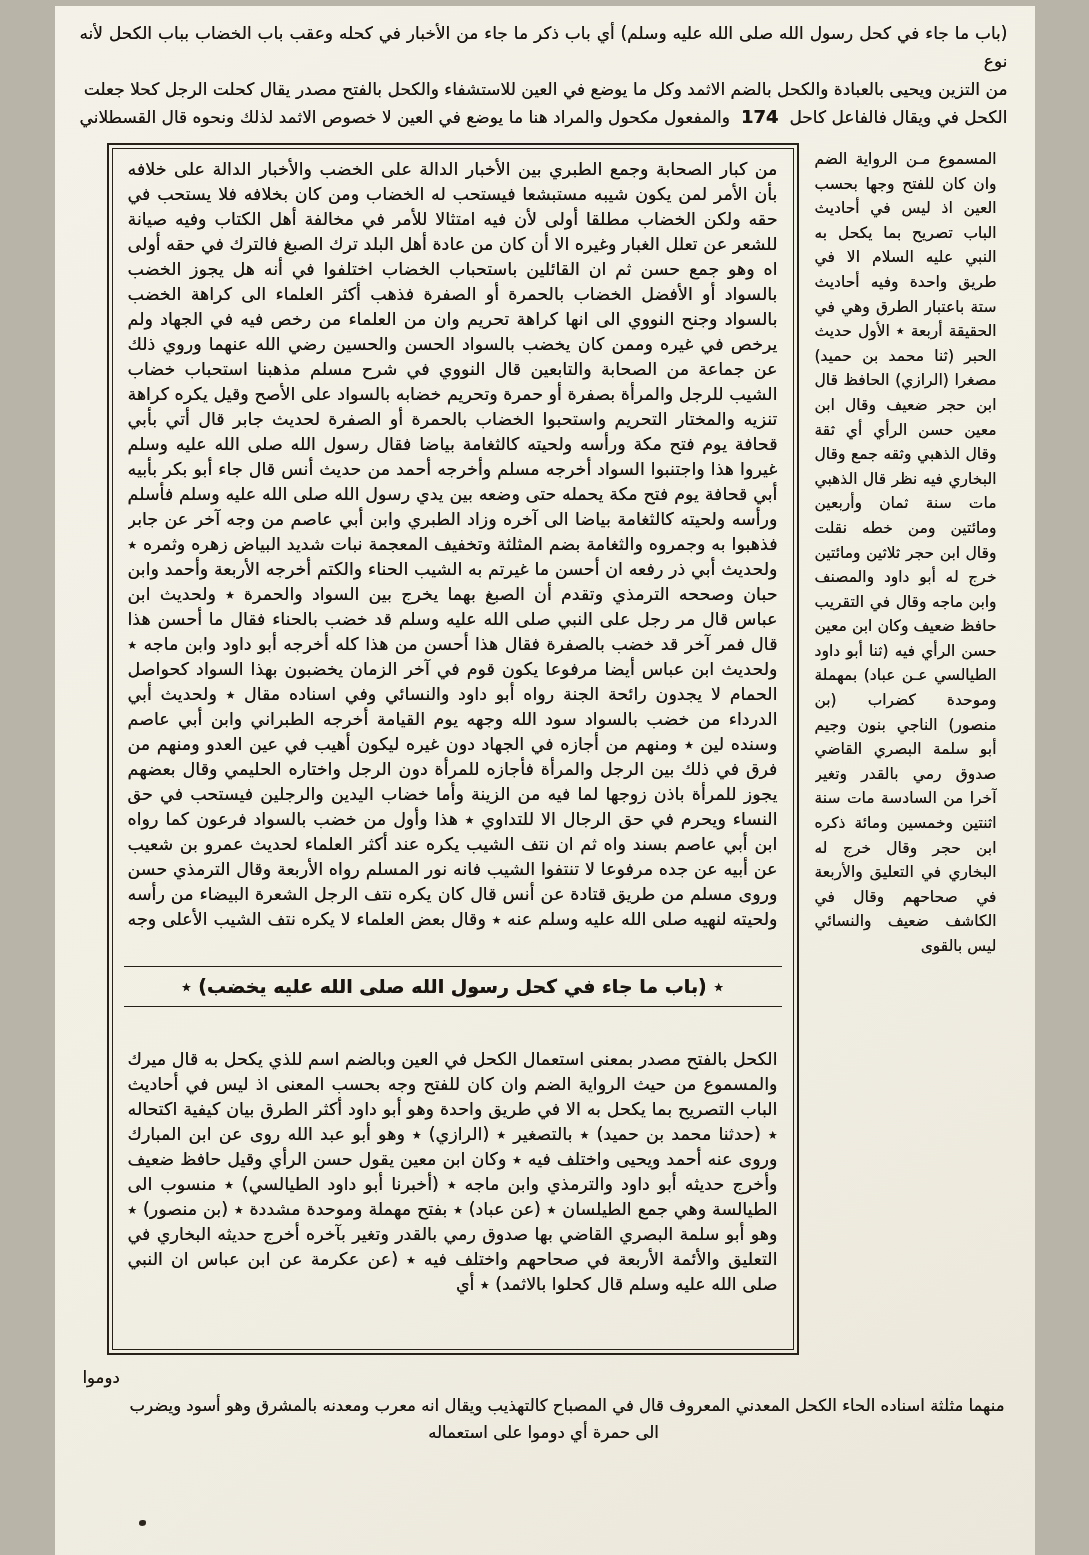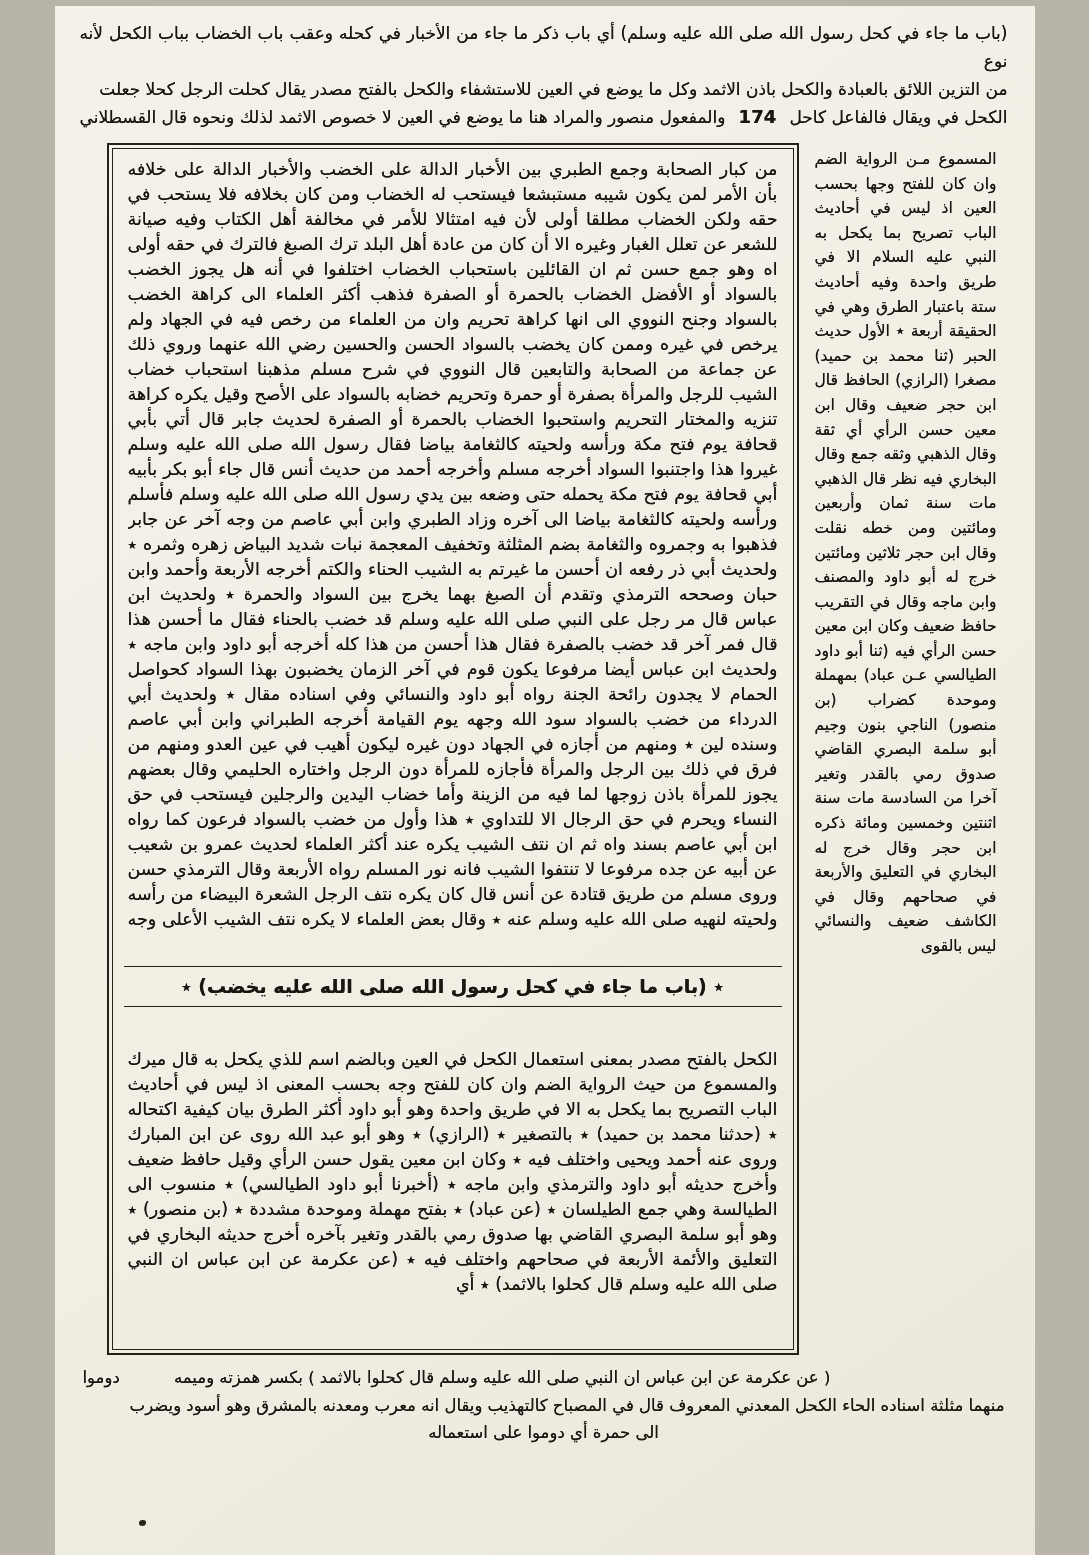--- a/index.html
+++ b/index.html
@@ -99,25 +99,25 @@
     border-radius: 50% 40% 55% 45%;
   }
 </style>
 </head>
 <body>
 
 <div class="page">
 
   <header class="header">
     <div class="hline">(باب ما جاء في كحل رسول الله صلى الله عليه وسلم) أي باب ذكر ما جاء من الأخبار في كحله وعقب باب الخضاب بباب الكحل لأنه نوع</div>
-    <div class="hline">من التزين اللائق بالعبادة والكحل باذن الاثمد وكل ما يوضع في العين للاستشفاء والكحل بالفتح مصدر يقال كحلت الرجل كحلا جعلت</div>
+    <div class="hline">من التزين ويحيى بالعبادة والكحل بالضم الاثمد وكل ما يوضع في العين للاستشفاء والكحل بالفتح مصدر يقال كحلت الرجل كحلا جعلت</div>
     <div class="hline hline3">
       <span>الكحل في ويقال فالفاعل كاحل</span>
       <span class="pagenum">174</span>
-      <span>والمفعول منصور والمراد هنا ما يوضع في العين لا خصوص الاثمد لذلك ونحوه قال القسطلاني</span>
+      <span>والمفعول مكحول والمراد هنا ما يوضع في العين لا خصوص الاثمد لذلك ونحوه قال القسطلاني</span>
     </div>
   </header>
 
   <div class="content">
     <aside class="margin-col">المسموع مـن الرواية الضم وان كان للفتح وجها بحسب العين اذ ليس في أحاديث الباب تصريح بما يكحل به النبي عليه السلام الا في طريق واحدة وفيه أحاديث ستة باعتبار الطرق وهي في الحقيقة أربعة ٭ الأول حديث الحبر (ثنا محمد بن حميد) مصغرا (الرازي) الحافظ قال ابن حجر ضعيف وقال ابن معين حسن الرأي أي ثقة وقال الذهبي وثقه جمع وقال البخاري فيه نظر قال الذهبي مات سنة ثمان وأربعين ومائتين ومن خطه نقلت وقال ابن حجر ثلاثين ومائتين خرج له أبو داود والمصنف وابن ماجه وقال في التقريب حافظ ضعيف وكان ابن معين حسن الرأي فيه (ثنا أبو داود الطيالسي عـن عباد) بمهملة وموحدة كضراب (بن منصور) الناجي بنون وجيم أبو سلمة البصري القاضي صدوق رمي بالقدر وتغير آخرا من السادسة مات سنة اثنتين وخمسين ومائة ذكره ابن حجر وقال خرج له البخاري في التعليق والأربعة في صحاحهم وقال في الكاشف ضعيف والنسائي ليس بالقوى</aside>
 
     <section class="frame">
       <div class="frame-inner">
         <div class="upper">من كبار الصحابة وجمع الطبري بين الأخبار الدالة على الخضب والأخبار الدالة على خلافه بأن الأمر لمن يكون شيبه مستبشعا فيستحب له الخضاب ومن كان بخلافه فلا يستحب في حقه ولكن الخضاب مطلقا أولى لأن فيه امتثالا للأمر في مخالفة أهل الكتاب وفيه صيانة للشعر عن تعلل الغبار وغيره الا أن كان من عادة أهل البلد ترك الصبغ فالترك في حقه أولى اه وهو جمع حسن ثم ان القائلين باستحباب الخضاب اختلفوا في أنه هل يجوز الخضب بالسواد أو الأفضل الخضاب بالحمرة أو الصفرة فذهب أكثر العلماء الى كراهة الخضب بالسواد وجنح النووي الى انها كراهة تحريم وان من العلماء من رخص فيه في الجهاد ولم يرخص في غيره وممن كان يخضب بالسواد الحسن والحسين رضي الله عنهما وروي ذلك عن جماعة من الصحابة والتابعين قال النووي في شرح مسلم مذهبنا استحباب خضاب الشيب للرجل والمرأة بصفرة أو حمرة وتحريم خضابه بالسواد على الأصح وقيل يكره كراهة تنزيه والمختار التحريم واستحبوا الخضاب بالحمرة أو الصفرة لحديث جابر قال أتي بأبي قحافة يوم فتح مكة ورأسه ولحيته كالثغامة بياضا فقال رسول الله صلى الله عليه وسلم غيروا هذا واجتنبوا السواد أخرجه مسلم وأخرجه أحمد من حديث أنس قال جاء أبو بكر بأبيه أبي قحافة يوم فتح مكة يحمله حتى وضعه بين يدي رسول الله صلى الله عليه وسلم فأسلم ورأسه ولحيته كالثغامة بياضا الى آخره وزاد الطبري وابن أبي عاصم من وجه آخر عن جابر فذهبوا به وجمروه والثغامة بضم المثلثة وتخفيف المعجمة نبات شديد البياض زهره وثمره ٭ ولحديث أبي ذر رفعه ان أحسن ما غيرتم به الشيب الحناء والكتم أخرجه الأربعة وأحمد وابن حبان وصححه الترمذي وتقدم أن الصبغ بهما يخرج بين السواد والحمرة ٭ ولحديث ابن عباس قال مر رجل على النبي صلى الله عليه وسلم قد خضب بالحناء فقال ما أحسن هذا قال فمر آخر قد خضب بالصفرة فقال هذا أحسن من هذا كله أخرجه أبو داود وابن ماجه ٭ ولحديث ابن عباس أيضا مرفوعا يكون قوم في آخر الزمان يخضبون بهذا السواد كحواصل الحمام لا يجدون رائحة الجنة رواه أبو داود والنسائي وفي اسناده مقال ٭ ولحديث أبي الدرداء من خضب بالسواد سود الله وجهه يوم القيامة أخرجه الطبراني وابن أبي عاصم وسنده لين ٭ ومنهم من أجازه في الجهاد دون غيره ليكون أهيب في عين العدو ومنهم من فرق في ذلك بين الرجل والمرأة فأجازه للمرأة دون الرجل واختاره الحليمي وقال بعضهم يجوز للمرأة باذن زوجها لما فيه من الزينة وأما خضاب اليدين والرجلين فيستحب في حق النساء ويحرم في حق الرجال الا للتداوي ٭ هذا وأول من خضب بالسواد فرعون كما رواه ابن أبي عاصم بسند واه ثم ان نتف الشيب يكره عند أكثر العلماء لحديث عمرو بن شعيب عن أبيه عن جده مرفوعا لا تنتفوا الشيب فانه نور المسلم رواه الأربعة وقال الترمذي حسن وروى مسلم من طريق قتادة عن أنس قال كان يكره نتف الرجل الشعرة البيضاء من رأسه ولحيته لنهيه صلى الله عليه وسلم عنه ٭ وقال بعض العلماء لا يكره نتف الشيب الأعلى وجه التنزه وقال ابن العربي وانما نهى عن النتف دون الخضب لأن فيه تغيير الخلقة من أصلها بخلاف الخضب فانه لا يغير الخلقة على الناظر اليه والله الموفق للصواب</div>
 
@@ -128,21 +128,20 @@
         </div>
 
         <div class="lower">الكحل بالفتح مصدر بمعنى استعمال الكحل في العين وبالضم اسم للذي يكحل به قال ميرك والمسموع من حيث الرواية الضم وان كان للفتح وجه بحسب المعنى اذ ليس في أحاديث الباب التصريح بما يكحل به الا في طريق واحدة وهو أبو داود أكثر الطرق بيان كيفية اكتحاله ٭ (حدثنا محمد بن حميد) ٭ بالتصغير ٭ (الرازي) ٭ وهو أبو عبد الله روى عن ابن المبارك وروى عنه أحمد ويحيى واختلف فيه ٭ وكان ابن معين يقول حسن الرأي وقيل حافظ ضعيف وأخرج حديثه أبو داود والترمذي وابن ماجه ٭ (أخبرنا أبو داود الطيالسي) ٭ منسوب الى الطيالسة وهي جمع الطيلسان ٭ (عن عباد) ٭ بفتح مهملة وموحدة مشددة ٭ (بن منصور) ٭ وهو أبو سلمة البصري القاضي بها صدوق رمي بالقدر وتغير بآخره أخرج حديثه البخاري في التعليق والأئمة الأربعة في صحاحهم واختلف فيه ٭ (عن عكرمة عن ابن عباس ان النبي صلى الله عليه وسلم قال كحلوا بالاثمد) ٭ أي</div>
       </div>
     </section>
   </div>
 
   <footer class="footer">
     <div class="fline f1">
       <span class="spacer"></span>
-      <span>( عن عكرمة عن ابن عباس ان النبي صلى الله عليه وسلم قال كحلوا بالاثمد ) بكسر همزته وميمه</span>
       <span class="catchword">دوموا</span>
     </div>
     <div class="fline">منهما مثلثة اسناده الحاء الكحل المعدني المعروف قال في المصباح كالتهذيب ويقال انه معرب ومعدنه بالمشرق وهو أسود ويضرب</div>
     <div class="fline f3">الى حمرة أي دوموا على استعماله</div>
   </footer>
 
   <div class="speck"></div>
 </div>
 
 </body></html>

